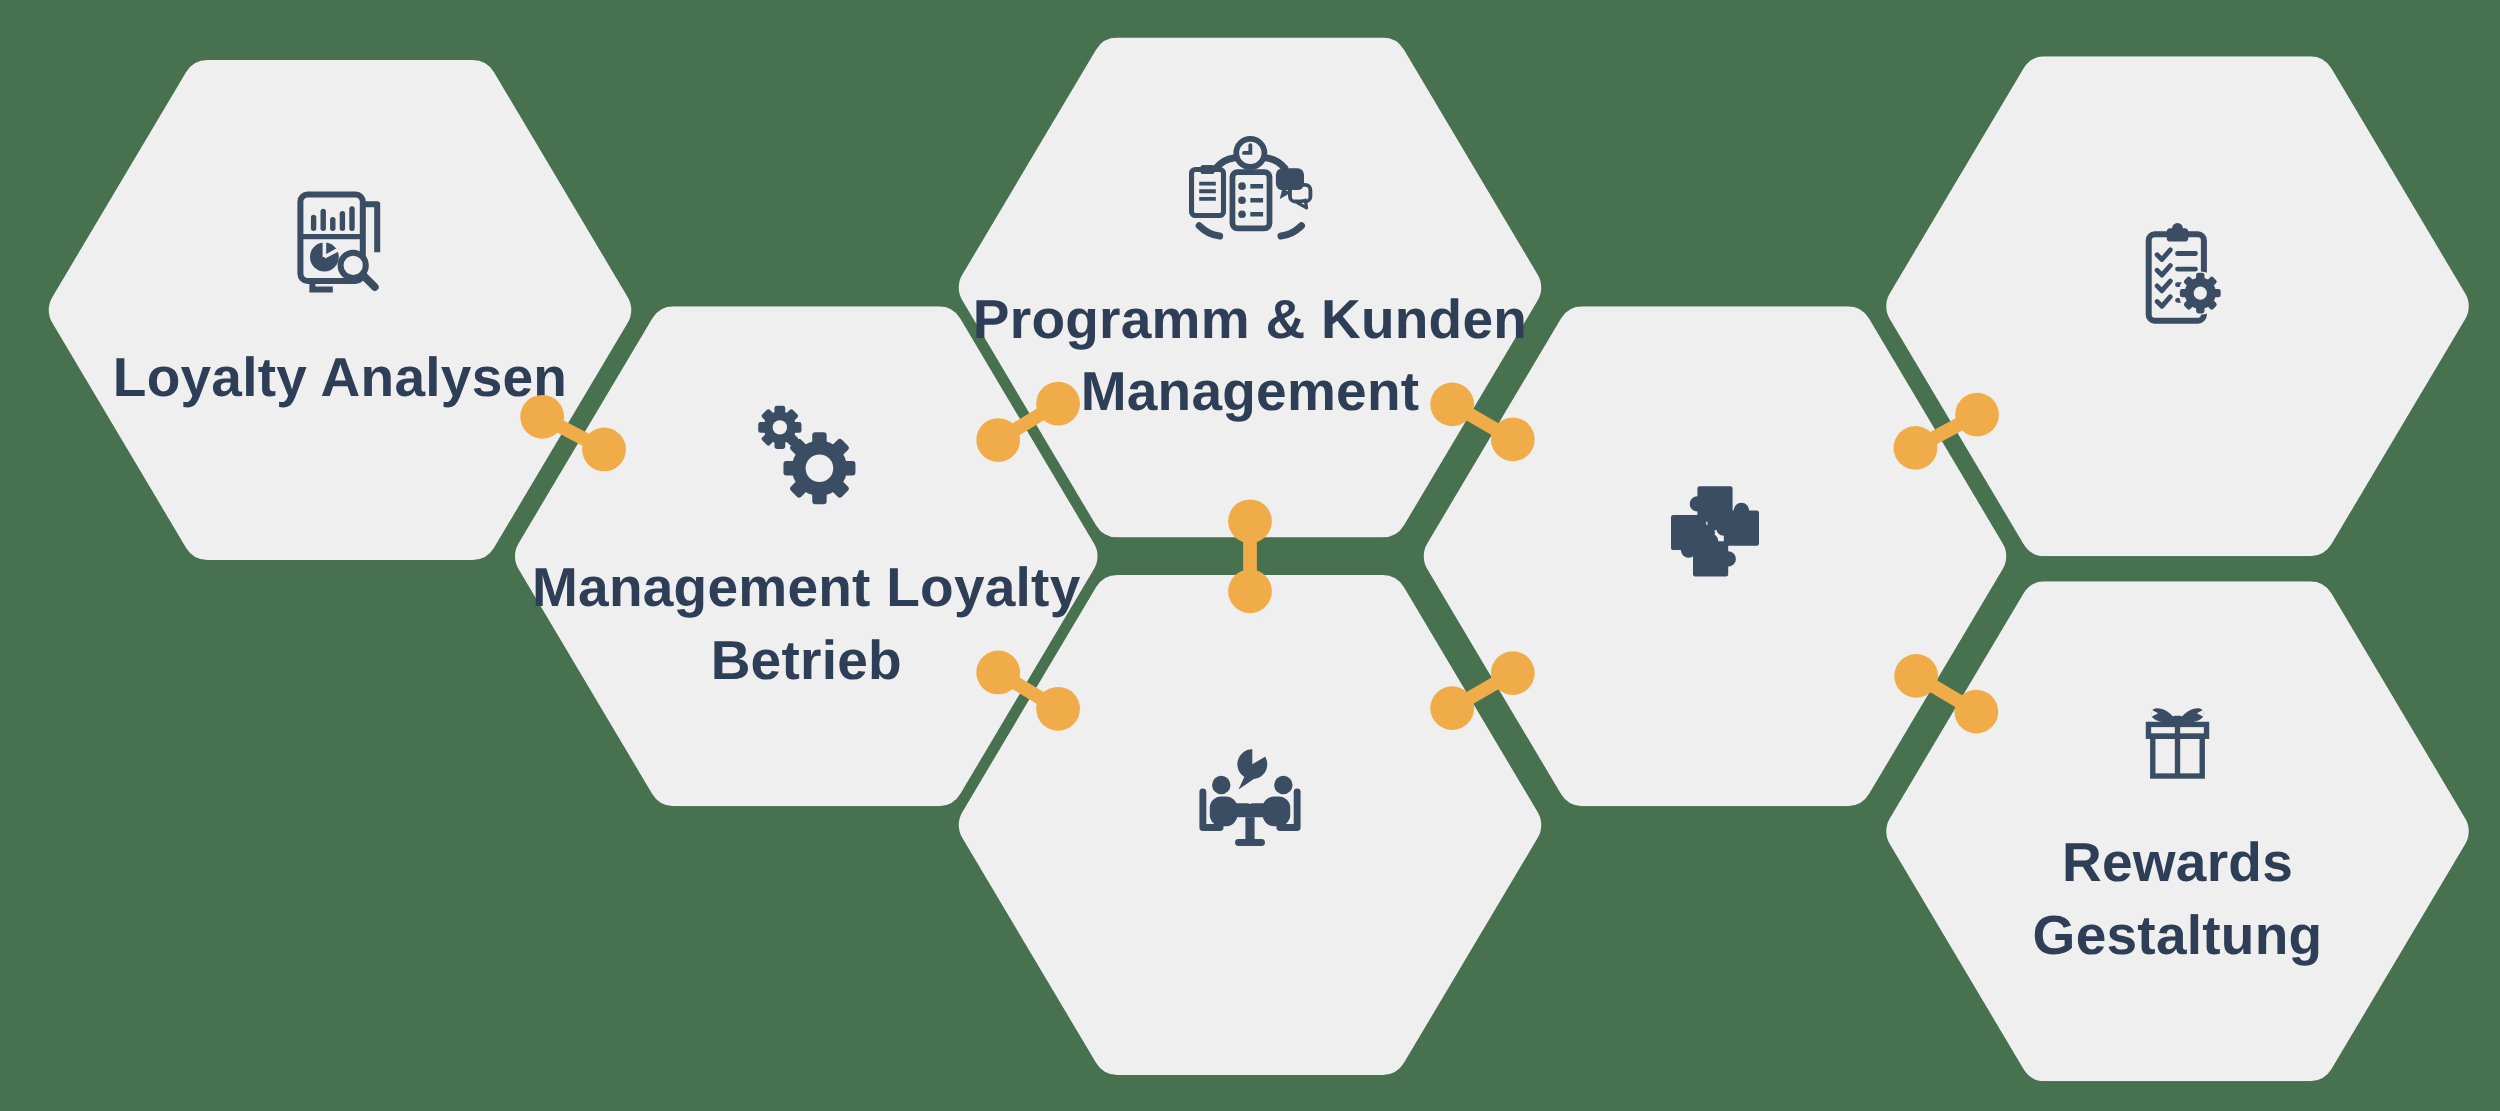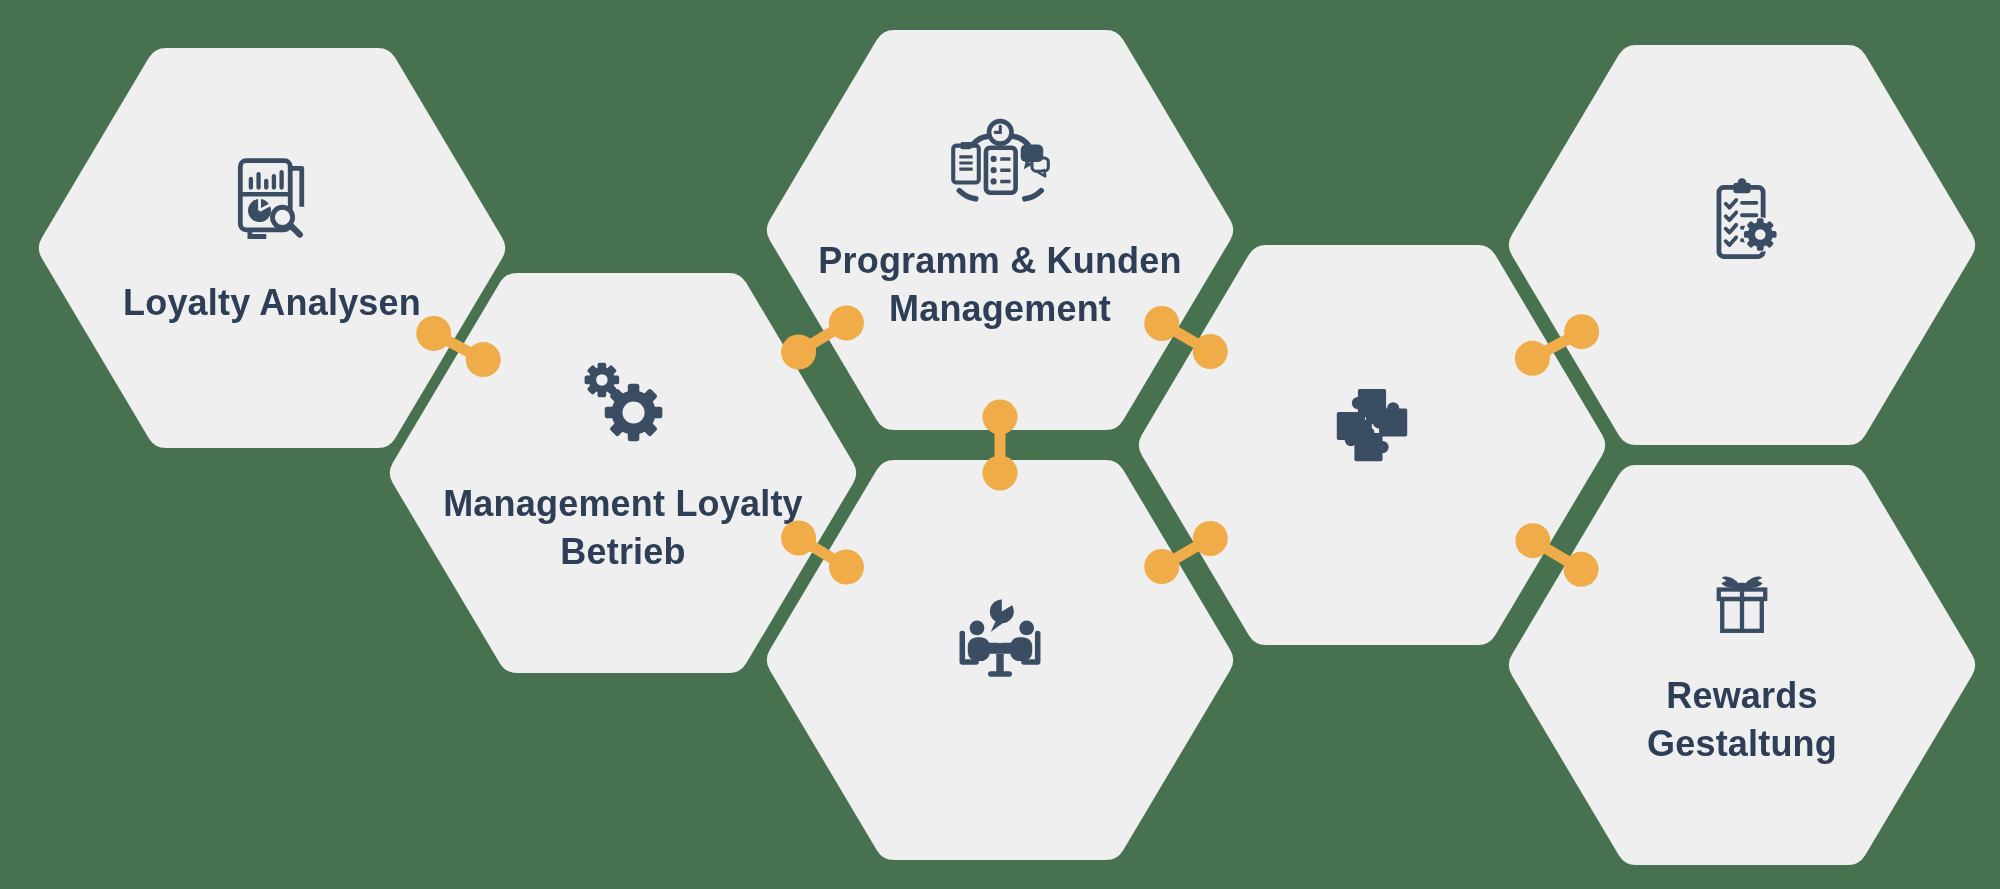--- a/index.html
+++ b/index.html
@@ -23,21 +23,21 @@
     display:flex;flex-direction:column;align-items:center;justify-content:center;
     transform:translateY(-8px);
   }
   .icon{
     color:var(--icon,#3A4D63);
     height:96px;display:flex;align-items:flex-end;justify-content:center;
     margin-bottom:30px;
   }
   .icon svg{height:96px;width:auto;display:block;}
   .label{
-    font-size:36px;line-height:1.32;font-weight:600;letter-spacing:.2px;
+    font-size:44px;line-height:1.32;font-weight:600;letter-spacing:.2px;
     color:var(--text,#2D3E56);
     text-align:center;white-space:pre-line;
   }
   #connector-layer{position:absolute;left:0;top:0;pointer-events:none;}
 </style>
 </head>
 <body>
 
 <div id="canvas">
 
@@ -56,21 +56,21 @@
           <path d="M37 60 V47 M37 60 L48 54" stroke="var(--hex)" stroke-width="3" fill="none"></path>
           <path d="M27 80 v7 h17" fill="none" stroke="currentColor" stroke-width="5"></path>
           <circle cx="61" cy="67" r="10.5" fill="var(--hex)" stroke="currentColor" stroke-width="5"></circle>
           <line x1="69" y1="75" x2="79" y2="85" stroke="currentColor" stroke-width="6.5" stroke-linecap="round"></line>
         </svg>
       </div>
       <div class="label">Loyalty Analysen</div>
     </div>
   </div>
 
-  <div class="hex" style="left: 388px; top: 245px; margin-top: 28px;">
+  <div class="hex" style="left: 410px; top: 245px;">
     <svg class="hex-bg" viewBox="0 0 470 400" aria-hidden="true">
       <polygon points="129,20 341,20 448,200 341,380 129,380 22,200"></polygon>
     </svg>
     <div class="hex-content">
       <div class="icon">
         <svg viewBox="0 0 100 100">
           <g fill="currentColor">
             <rect x="23.5" y="9" width="9" height="36" rx="2"></rect>
             <rect x="23.5" y="9" width="9" height="36" rx="2" transform="rotate(45 28 27)"></rect>
             <rect x="23.5" y="9" width="9" height="36" rx="2" transform="rotate(90 28 27)"></rect>

